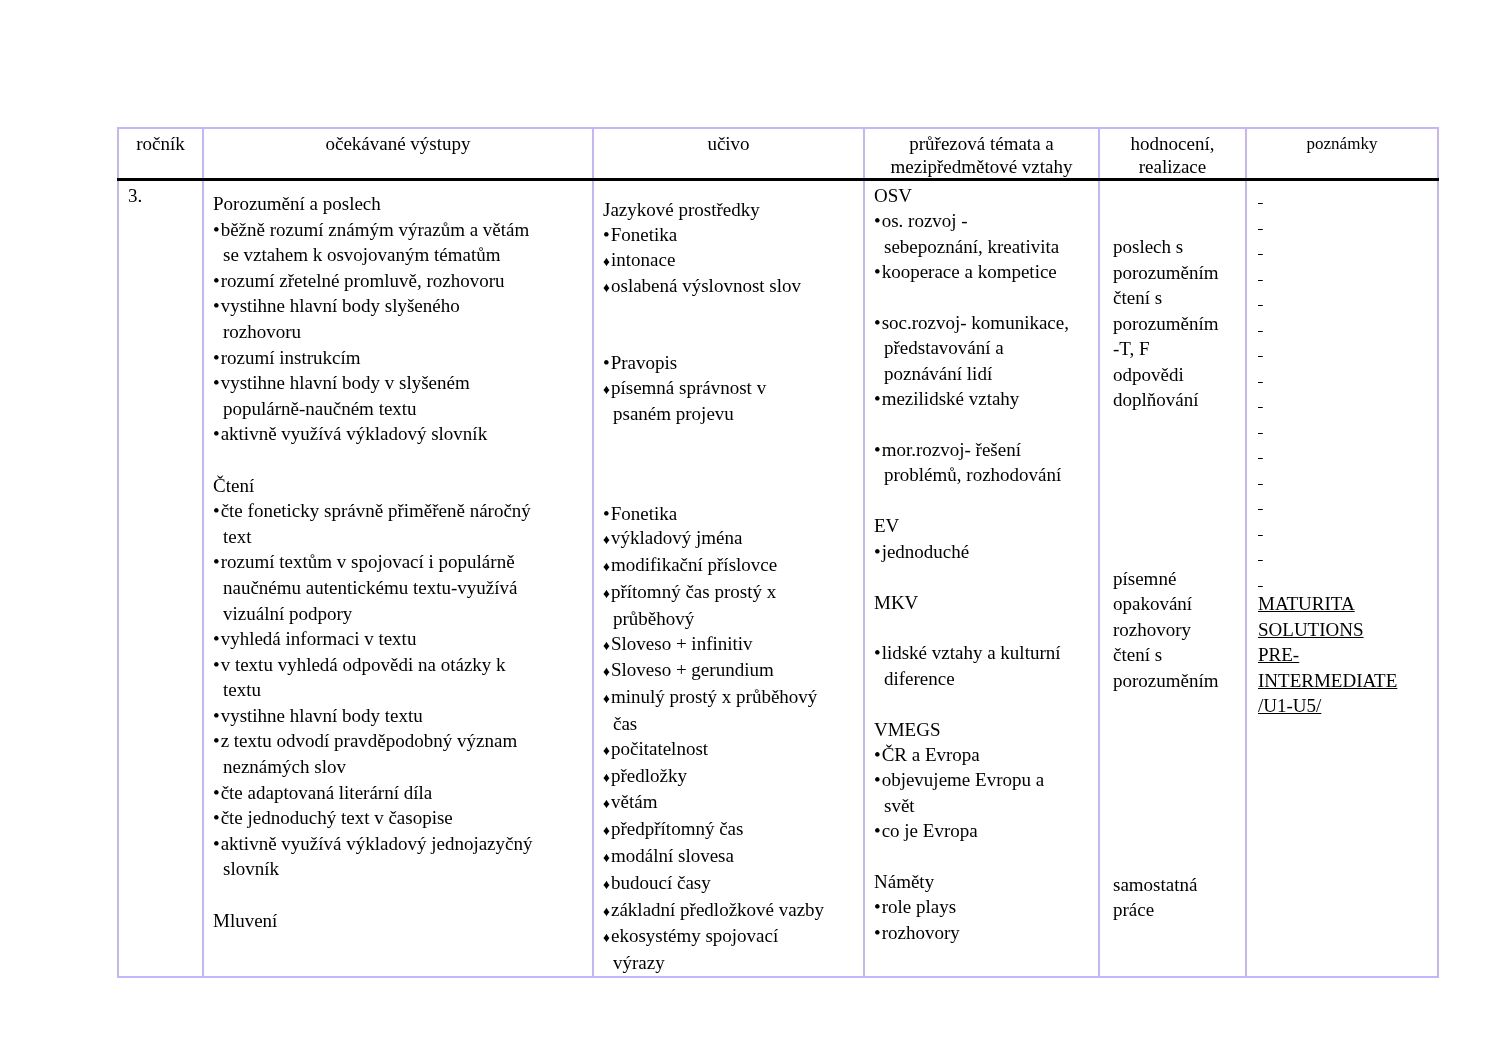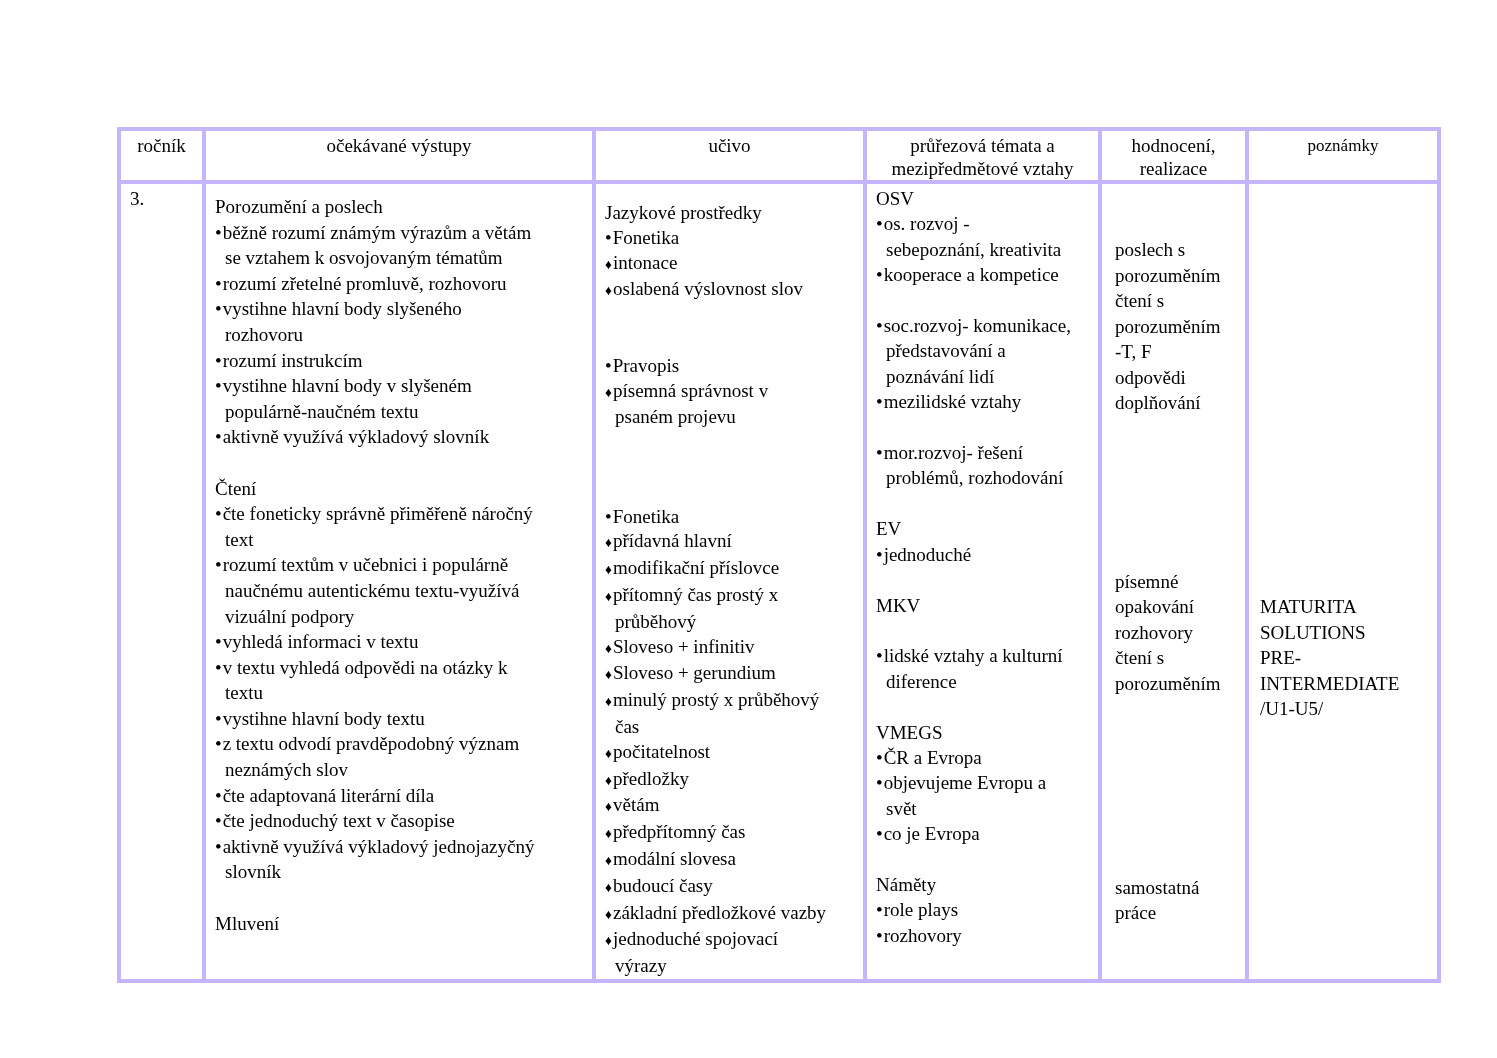--- a/index.html
+++ b/index.html
@@ -10,38 +10,38 @@
     overflow:hidden;
   }
   .page{position:absolute;inset:0;background:#ffffff;}
   table.curriculum{
     position:absolute;left:117px;top:127px;
     border-collapse:collapse;table-layout:fixed;
     width:1320px;
   }
   col.c0{width:85px;}  col.c1{width:390px;} col.c2{width:271px;}
   col.c3{width:235px;} col.c4{width:147px;} col.c5{width:192px;}
-  th,td{border:4px solid #c4b5fd;padding:0;vertical-align:top;}
+  th,td{border:2px solid #c4b5fd;padding:0;vertical-align:top;}
   thead th{
     height:45px;font-weight:normal;font-size:19px;line-height:23px;
     text-align:center;vertical-align:top;padding-top:3px;
     white-space:pre-line;border-bottom:3px solid #000;
   }
   th.th-sans{font-family:Liberation Serif, serif;font-size:17px;}
   tbody td{height:754px;overflow:hidden;}
   .cell{
     padding:2px 4px 0 9px;font-size:19px;overflow:hidden;height:100%;
     box-sizing:border-box;
   }
   .cell-0{line-height:25.5px;}
   .cell-1{line-height:25.6px;margin-top:8px;}
   .cell-2{line-height:24.8px;margin-top:15px;}
   .cell-3{line-height:25.4px;}
   .cell-4{line-height:25.5px;padding-left:13px;}
-  .cell-5{line-height:25.5px;padding-left:11px;}
+  .cell-5{line-height:25.5px;padding-left:11px;text-decoration:underline;}
   .line{white-space:nowrap;}
   .line-x .txt{padding-left:10px;}
   .marker-b{padding-right:1px;}
   .marker-d{font-size:0.72em;padding-right:1px;}
 </style>
 </head>
 <body>
 
 <div class="page">
   <table class="curriculum">
@@ -81,21 +81,21 @@
               <div class="line line-b"><span class="marker marker-b">•</span><span class="txt">vystihne hlavní body slyšeného</span></div>
               <div class="line line-x"><span class="txt">rozhovoru</span></div>
               <div class="line line-b"><span class="marker marker-b">•</span><span class="txt">rozumí instrukcím</span></div>
               <div class="line line-b"><span class="marker marker-b">•</span><span class="txt">vystihne hlavní body v slyšeném</span></div>
               <div class="line line-x"><span class="txt">populárně-naučném textu</span></div>
               <div class="line line-b"><span class="marker marker-b">•</span><span class="txt">aktivně využívá výkladový slovník</span></div>
               <div class="line line-s">&nbsp;</div>
               <div class="line line-h"><span class="txt">Čtení</span></div>
               <div class="line line-b"><span class="marker marker-b">•</span><span class="txt">čte foneticky správně přiměřeně náročný</span></div>
               <div class="line line-x"><span class="txt">text</span></div>
-              <div class="line line-b"><span class="marker marker-b">•</span><span class="txt">rozumí textům v učebnici i populárně</span></div>
+              <div class="line line-b"><span class="marker marker-b">•</span><span class="txt">rozumí textům v spojovací i populárně</span></div>
               <div class="line line-x"><span class="txt">naučnému autentickému textu-využívá</span></div>
               <div class="line line-x"><span class="txt">vizuální podpory</span></div>
               <div class="line line-b"><span class="marker marker-b">•</span><span class="txt">vyhledá informaci v textu</span></div>
               <div class="line line-b"><span class="marker marker-b">•</span><span class="txt">v textu vyhledá odpovědi na otázky k</span></div>
               <div class="line line-x"><span class="txt">textu</span></div>
               <div class="line line-b"><span class="marker marker-b">•</span><span class="txt">vystihne hlavní body textu</span></div>
               <div class="line line-b"><span class="marker marker-b">•</span><span class="txt">z textu odvodí pravděpodobný význam</span></div>
               <div class="line line-x"><span class="txt">neznámých slov</span></div>
               <div class="line line-b"><span class="marker marker-b">•</span><span class="txt">čte adaptovaná literární díla</span></div>
               <div class="line line-b"><span class="marker marker-b">•</span><span class="txt">čte jednoduchý text v časopise</span></div>
@@ -113,36 +113,36 @@
               <div class="line line-d"><span class="marker marker-d">♦</span><span class="txt">oslabená výslovnost slov</span></div>
               <div class="line line-s">&nbsp;</div>
               <div class="line line-s">&nbsp;</div>
               <div class="line line-b"><span class="marker marker-b">•</span><span class="txt">Pravopis</span></div>
               <div class="line line-d"><span class="marker marker-d">♦</span><span class="txt">písemná správnost v</span></div>
               <div class="line line-x"><span class="txt">psaném projevu</span></div>
               <div class="line line-s">&nbsp;</div>
               <div class="line line-s">&nbsp;</div>
               <div class="line line-s">&nbsp;</div>
               <div class="line line-b"><span class="marker marker-b">•</span><span class="txt">Fonetika</span></div>
-              <div class="line line-d"><span class="marker marker-d">♦</span><span class="txt">přídavná hlavní</span></div>
+              <div class="line line-d"><span class="marker marker-d">♦</span><span class="txt">výkladový jména</span></div>
               <div class="line line-d"><span class="marker marker-d">♦</span><span class="txt">modifikační příslovce</span></div>
               <div class="line line-d"><span class="marker marker-d">♦</span><span class="txt">přítomný čas prostý x</span></div>
               <div class="line line-x"><span class="txt">průběhový</span></div>
               <div class="line line-d"><span class="marker marker-d">♦</span><span class="txt">Sloveso + infinitiv</span></div>
               <div class="line line-d"><span class="marker marker-d">♦</span><span class="txt">Sloveso + gerundium</span></div>
               <div class="line line-d"><span class="marker marker-d">♦</span><span class="txt">minulý prostý x průběhový</span></div>
               <div class="line line-x"><span class="txt">čas</span></div>
               <div class="line line-d"><span class="marker marker-d">♦</span><span class="txt">počitatelnost</span></div>
               <div class="line line-d"><span class="marker marker-d">♦</span><span class="txt">předložky</span></div>
               <div class="line line-d"><span class="marker marker-d">♦</span><span class="txt">větám</span></div>
               <div class="line line-d"><span class="marker marker-d">♦</span><span class="txt">předpřítomný čas</span></div>
               <div class="line line-d"><span class="marker marker-d">♦</span><span class="txt">modální slovesa</span></div>
               <div class="line line-d"><span class="marker marker-d">♦</span><span class="txt">budoucí časy</span></div>
               <div class="line line-d"><span class="marker marker-d">♦</span><span class="txt">základní předložkové vazby</span></div>
-              <div class="line line-d"><span class="marker marker-d">♦</span><span class="txt">jednoduché spojovací</span></div>
+              <div class="line line-d"><span class="marker marker-d">♦</span><span class="txt">ekosystémy spojovací</span></div>
               <div class="line line-x"><span class="txt">výrazy</span></div>
             </div>
         </td>
         <td>
           <div class="cell cell-3">
               <div class="line line-h"><span class="txt">OSV</span></div>
               <div class="line line-b"><span class="marker marker-b">•</span><span class="txt">os. rozvoj -</span></div>
               <div class="line line-x"><span class="txt">sebepoznání, kreativita</span></div>
               <div class="line line-b"><span class="marker marker-b">•</span><span class="txt">kooperace a kompetice</span></div>
               <div class="line line-s">&nbsp;</div>

